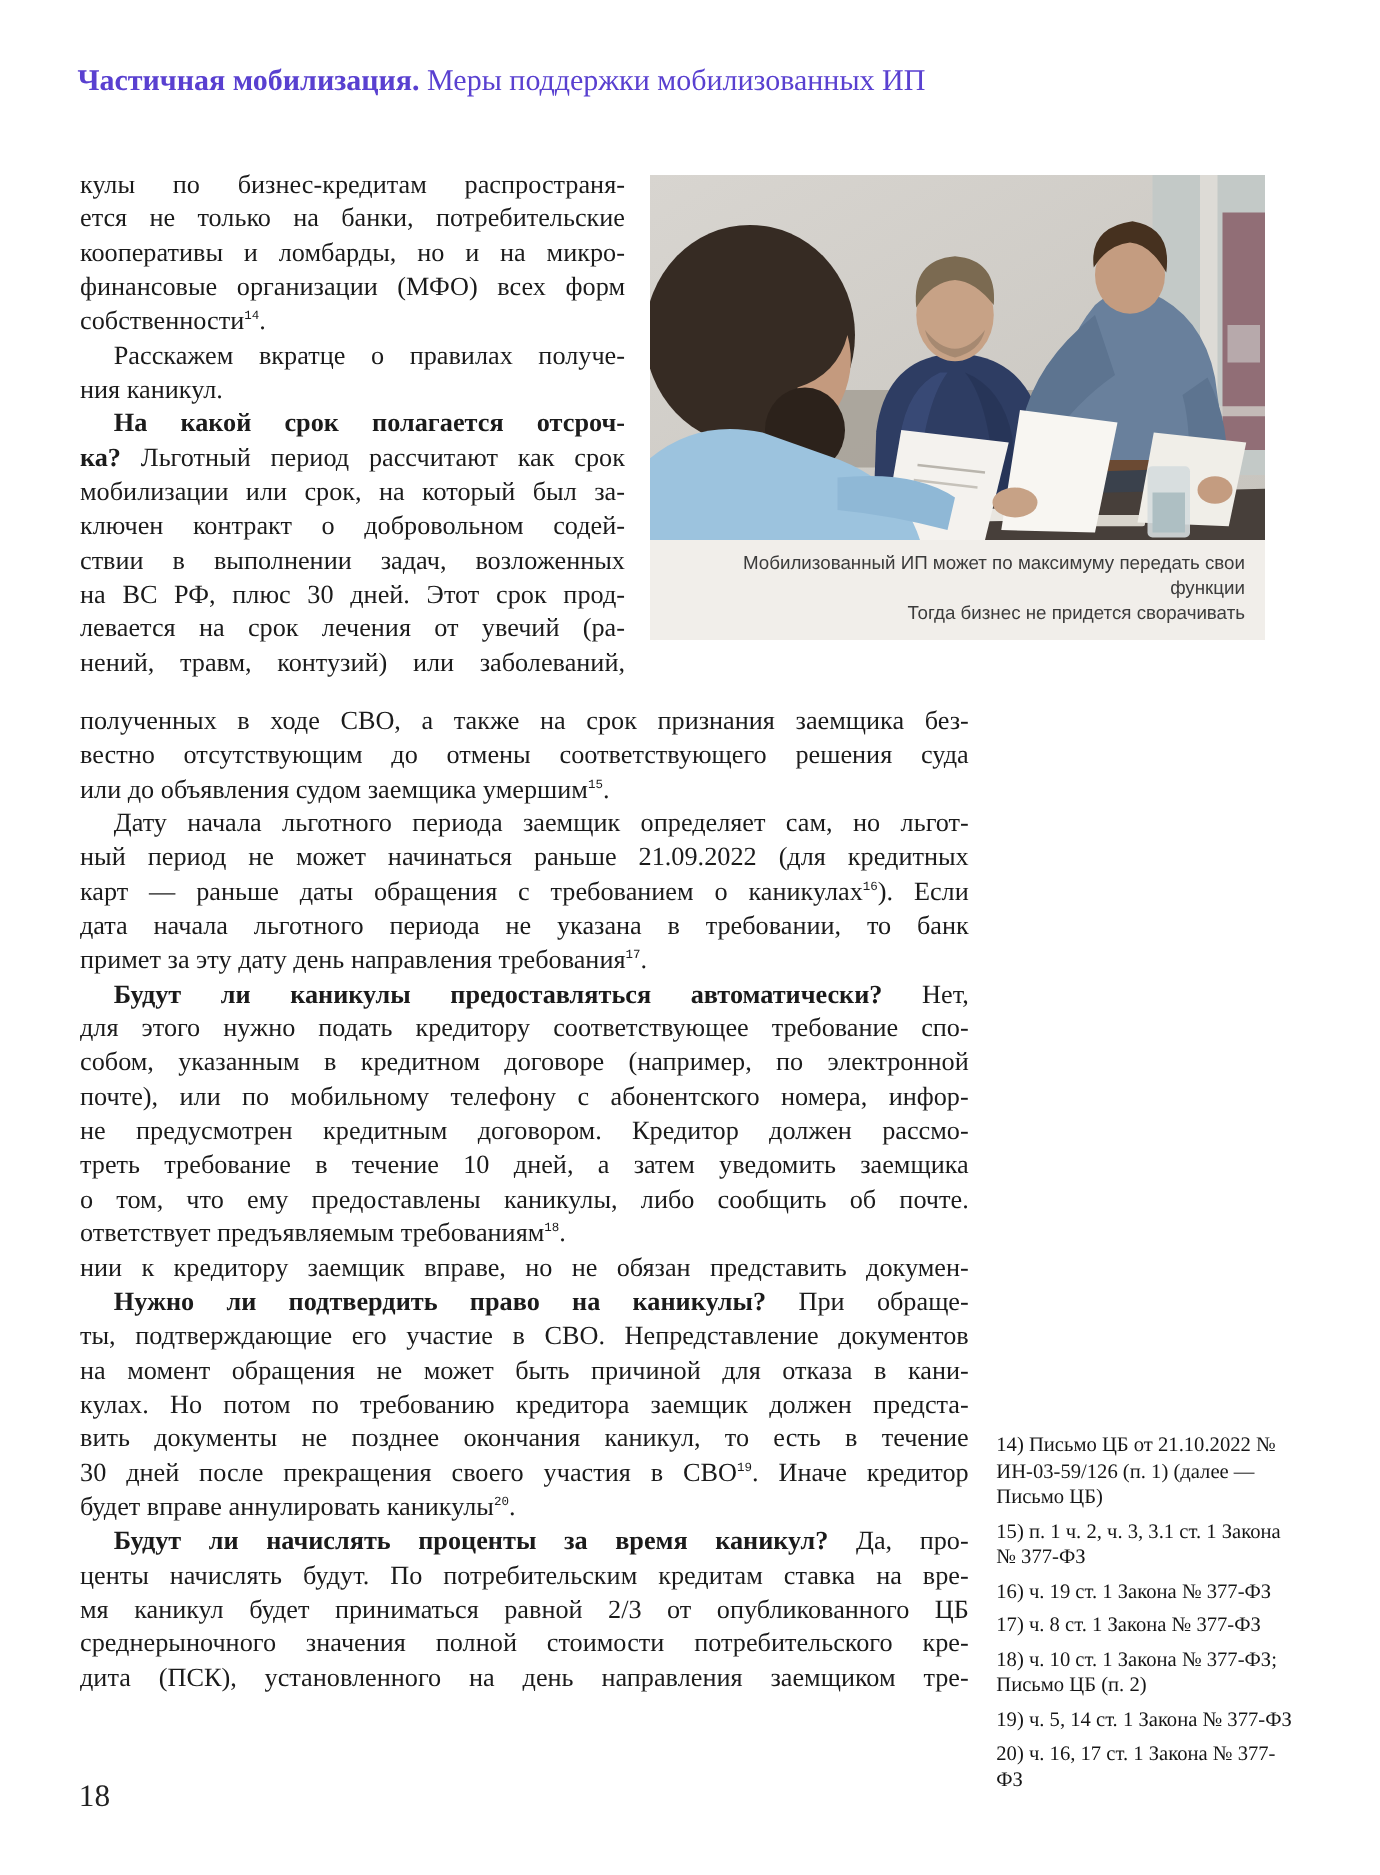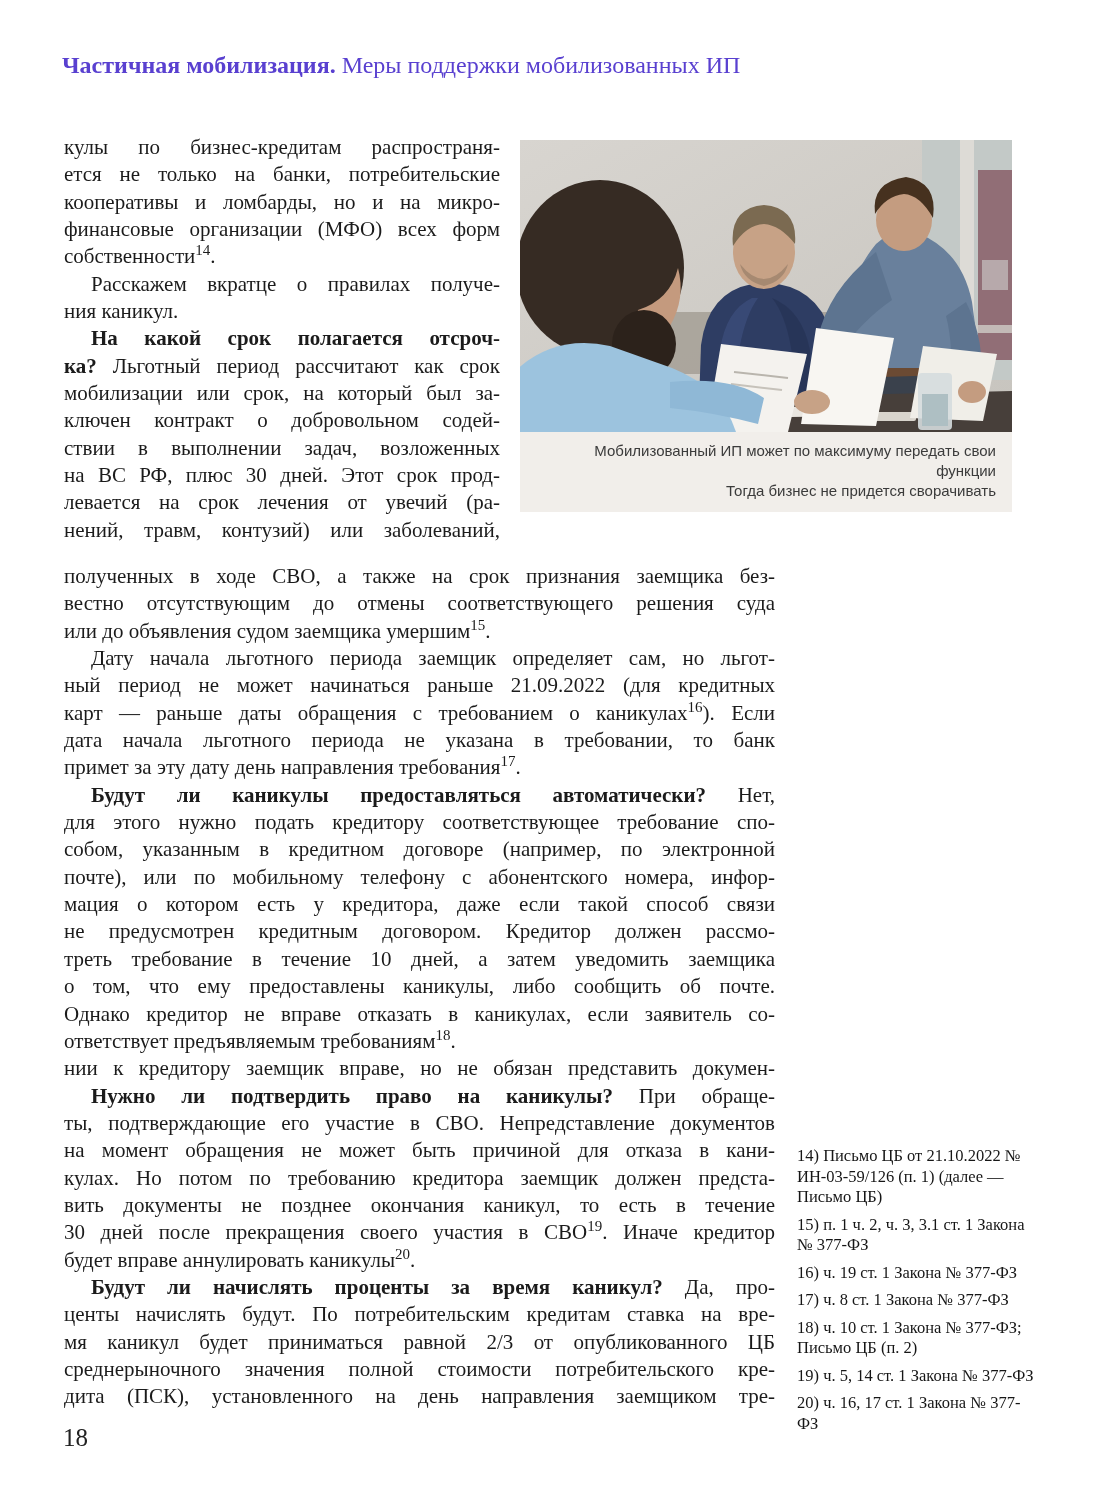--- a/index.html
+++ b/index.html
@@ -23,21 +23,21 @@
   
   .col-narrow{position:absolute;left:64px;top:134px;width:436px;}
   .col-wide{position:absolute;left:64px;top:563px;width:711px;}
   .line{
     font-size:21px;line-height:27.35px;height:27.35px;overflow:visible;
     text-align:justify;text-align-last:justify;white-space:nowrap;
   }
   .line.last{text-align-last:left;}
   .line.indent{padding-left:27px;}
   .line b{font-weight:700;}
-  .line sup{font-size:15px;line-height:0;vertical-align:super;}
+  .line sup{font-size:10px;line-height:0;vertical-align:super;font-family:Liberation Mono, monospace;}
   
   .footnotes{
     position:absolute;left:797px;top:1146px;width:240px;
     font-size:16.5px;line-height:20.5px;color:#161616;
   }
   .footnote{margin-bottom:7px;}
   .footnote b{font-weight:400;}
   
   .pagenum{position:absolute;left:63px;top:1424px;font-size:25px;color:#222;}
 </style>
@@ -169,29 +169,27 @@
       <div class="line last">примет за эту дату день направления требования<sup>17</sup>.</div>
 
       <div class="line indent"><b>Будут ли каникулы предоставляться автоматически?</b> Нет,</div>
 
       <div class="line">для этого нужно подать кредитору соответствующее требование спо-</div>
 
       <div class="line">собом, указанным в кредитном договоре (например, по электронной</div>
 
       <div class="line">почте), или по мобильному телефону с абонентского номера, инфор-</div>
 
-      <div class="line">мация о котором есть у кредитора, даже если такой способ связи</div>
 
       <div class="line">не предусмотрен кредитным договором. Кредитор должен рассмо-</div>
 
       <div class="line">треть требование в течение 10 дней, а затем уведомить заемщика</div>
 
       <div class="line">о том, что ему предоставлены каникулы, либо сообщить об почте.</div>
 
-      <div class="line">Однако кредитор не вправе отказать в каникулах, если заявитель со-</div>
 
       <div class="line last">ответствует предъявляемым требованиям<sup>18</sup>.</div>
 
       <div class="line">нии к кредитору заемщик вправе, но не обязан представить докумен-</div>
 
       <div class="line indent"><b>Нужно ли подтвердить право на каникулы?</b> При обраще-</div>
 
       <div class="line">ты, подтверждающие его участие в СВО. Непредставление документов</div>
 
       <div class="line">на момент обращения не может быть причиной для отказа в кани-</div>

